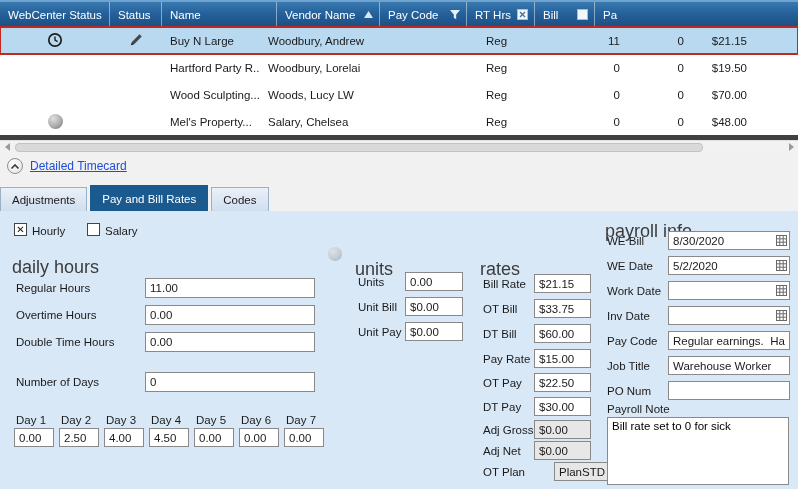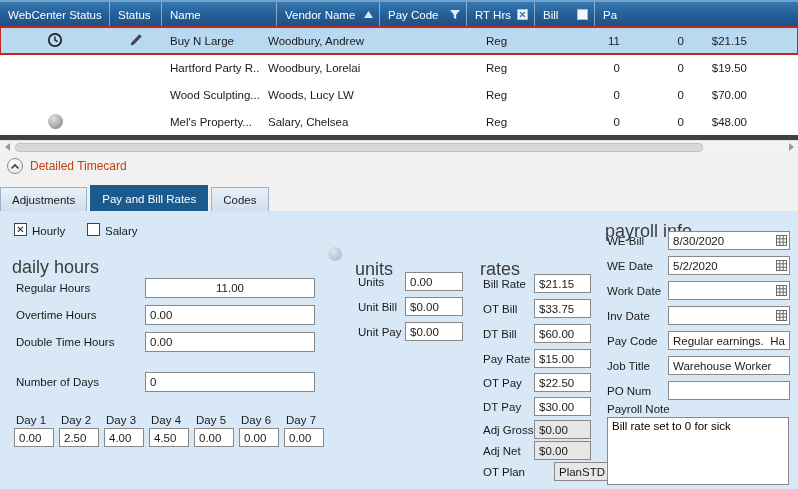--- a/index.html
+++ b/index.html
@@ -53,21 +53,21 @@
   .tri{width:0;height:0;border-style:solid;display:inline-block;}
   .tri-left{border-width:4px 5px 4px 0;border-color:transparent #9a9a9a transparent transparent;}
   .tri-right{border-width:4px 0 4px 5px;border-color:transparent transparent transparent #9a9a9a;}
   
   .midbar{position:absolute;top:153px;left:0;right:0;height:58px;background:#f1f1f1;}
   .collapse-btn{
     position:absolute;left:7px;top:5px;width:16px;height:16px;border-radius:50%;
     border:1px solid #8f8f8f;background:radial-gradient(circle at 40% 35%,#ffffff,#e2e2e2);
     display:flex;align-items:center;justify-content:center;box-sizing:border-box;
   }
-  .section-title{position:absolute;left:30px;top:6px;font-size:12px;color:#c2410c;}
+  .section-title{position:absolute;left:30px;top:6px;font-size:12px;color:#1d4ed8;text-decoration:underline;}
   
   .tabstrip{position:absolute;left:0;top:185px;height:26px;display:flex;align-items:flex-end;gap:3px;}
   .tab{
     height:24px;display:flex;align-items:center;padding:0 11px;font-size:11.5px;
     background:linear-gradient(180deg,#eaf1f8,#cfdeee);
     border:1px solid #9ab1c8;border-bottom:none;color:#1a1a1a;box-sizing:border-box;
   }
   .tab.active{
     height:26px;background:#1b5a8e;color:#ffffff;border:1px solid #1b5a8e;border-bottom:none;
   }
@@ -238,21 +238,21 @@
 
 <div class="panel"></div>
 
 <span class="checkbox checked" style="left:14px;top:223px;"></span>
 <span class="lbl" style="left:32px;top:224px;">Hourly</span>
 <span class="checkbox" style="left:87px;top:223px;"></span>
 <span class="lbl" style="left:105px;top:224px;">Salary</span>
 
 <div class="heading" style="left:12px;top:240px;">daily hours</div>
 <span class="lbl" style="left:16px;top:281px;">Regular Hours</span>
-<input class="inp" style="left: 145px; top: 278px; width: 170px; text-align: center;" value="11.00">
+<input class="inp" style="left: 145px; top: 278px; width: 170px;" value="11.00">
 <span class="lbl" style="left:16px;top:308px;">Overtime Hours</span>
 <input class="inp" style="left: 145px; top: 305px; width: 170px;" value="0.00">
 <span class="lbl" style="left:16px;top:335px;">Double Time Hours</span>
 <input class="inp" style="left: 145px; top: 332px; width: 170px;" value="0.00">
 <span class="lbl" style="left:16px;top:375px;">Number of Days</span>
 <input class="inp" style="left: 145px; top: 372px; width: 170px;" value="0">
 
 <span class="lbl" style="left:16px;top:413px;">Day 1</span>
 <span class="lbl" style="left:61px;top:413px;">Day 2</span>
 <span class="lbl" style="left:106px;top:413px;">Day 3</span>

